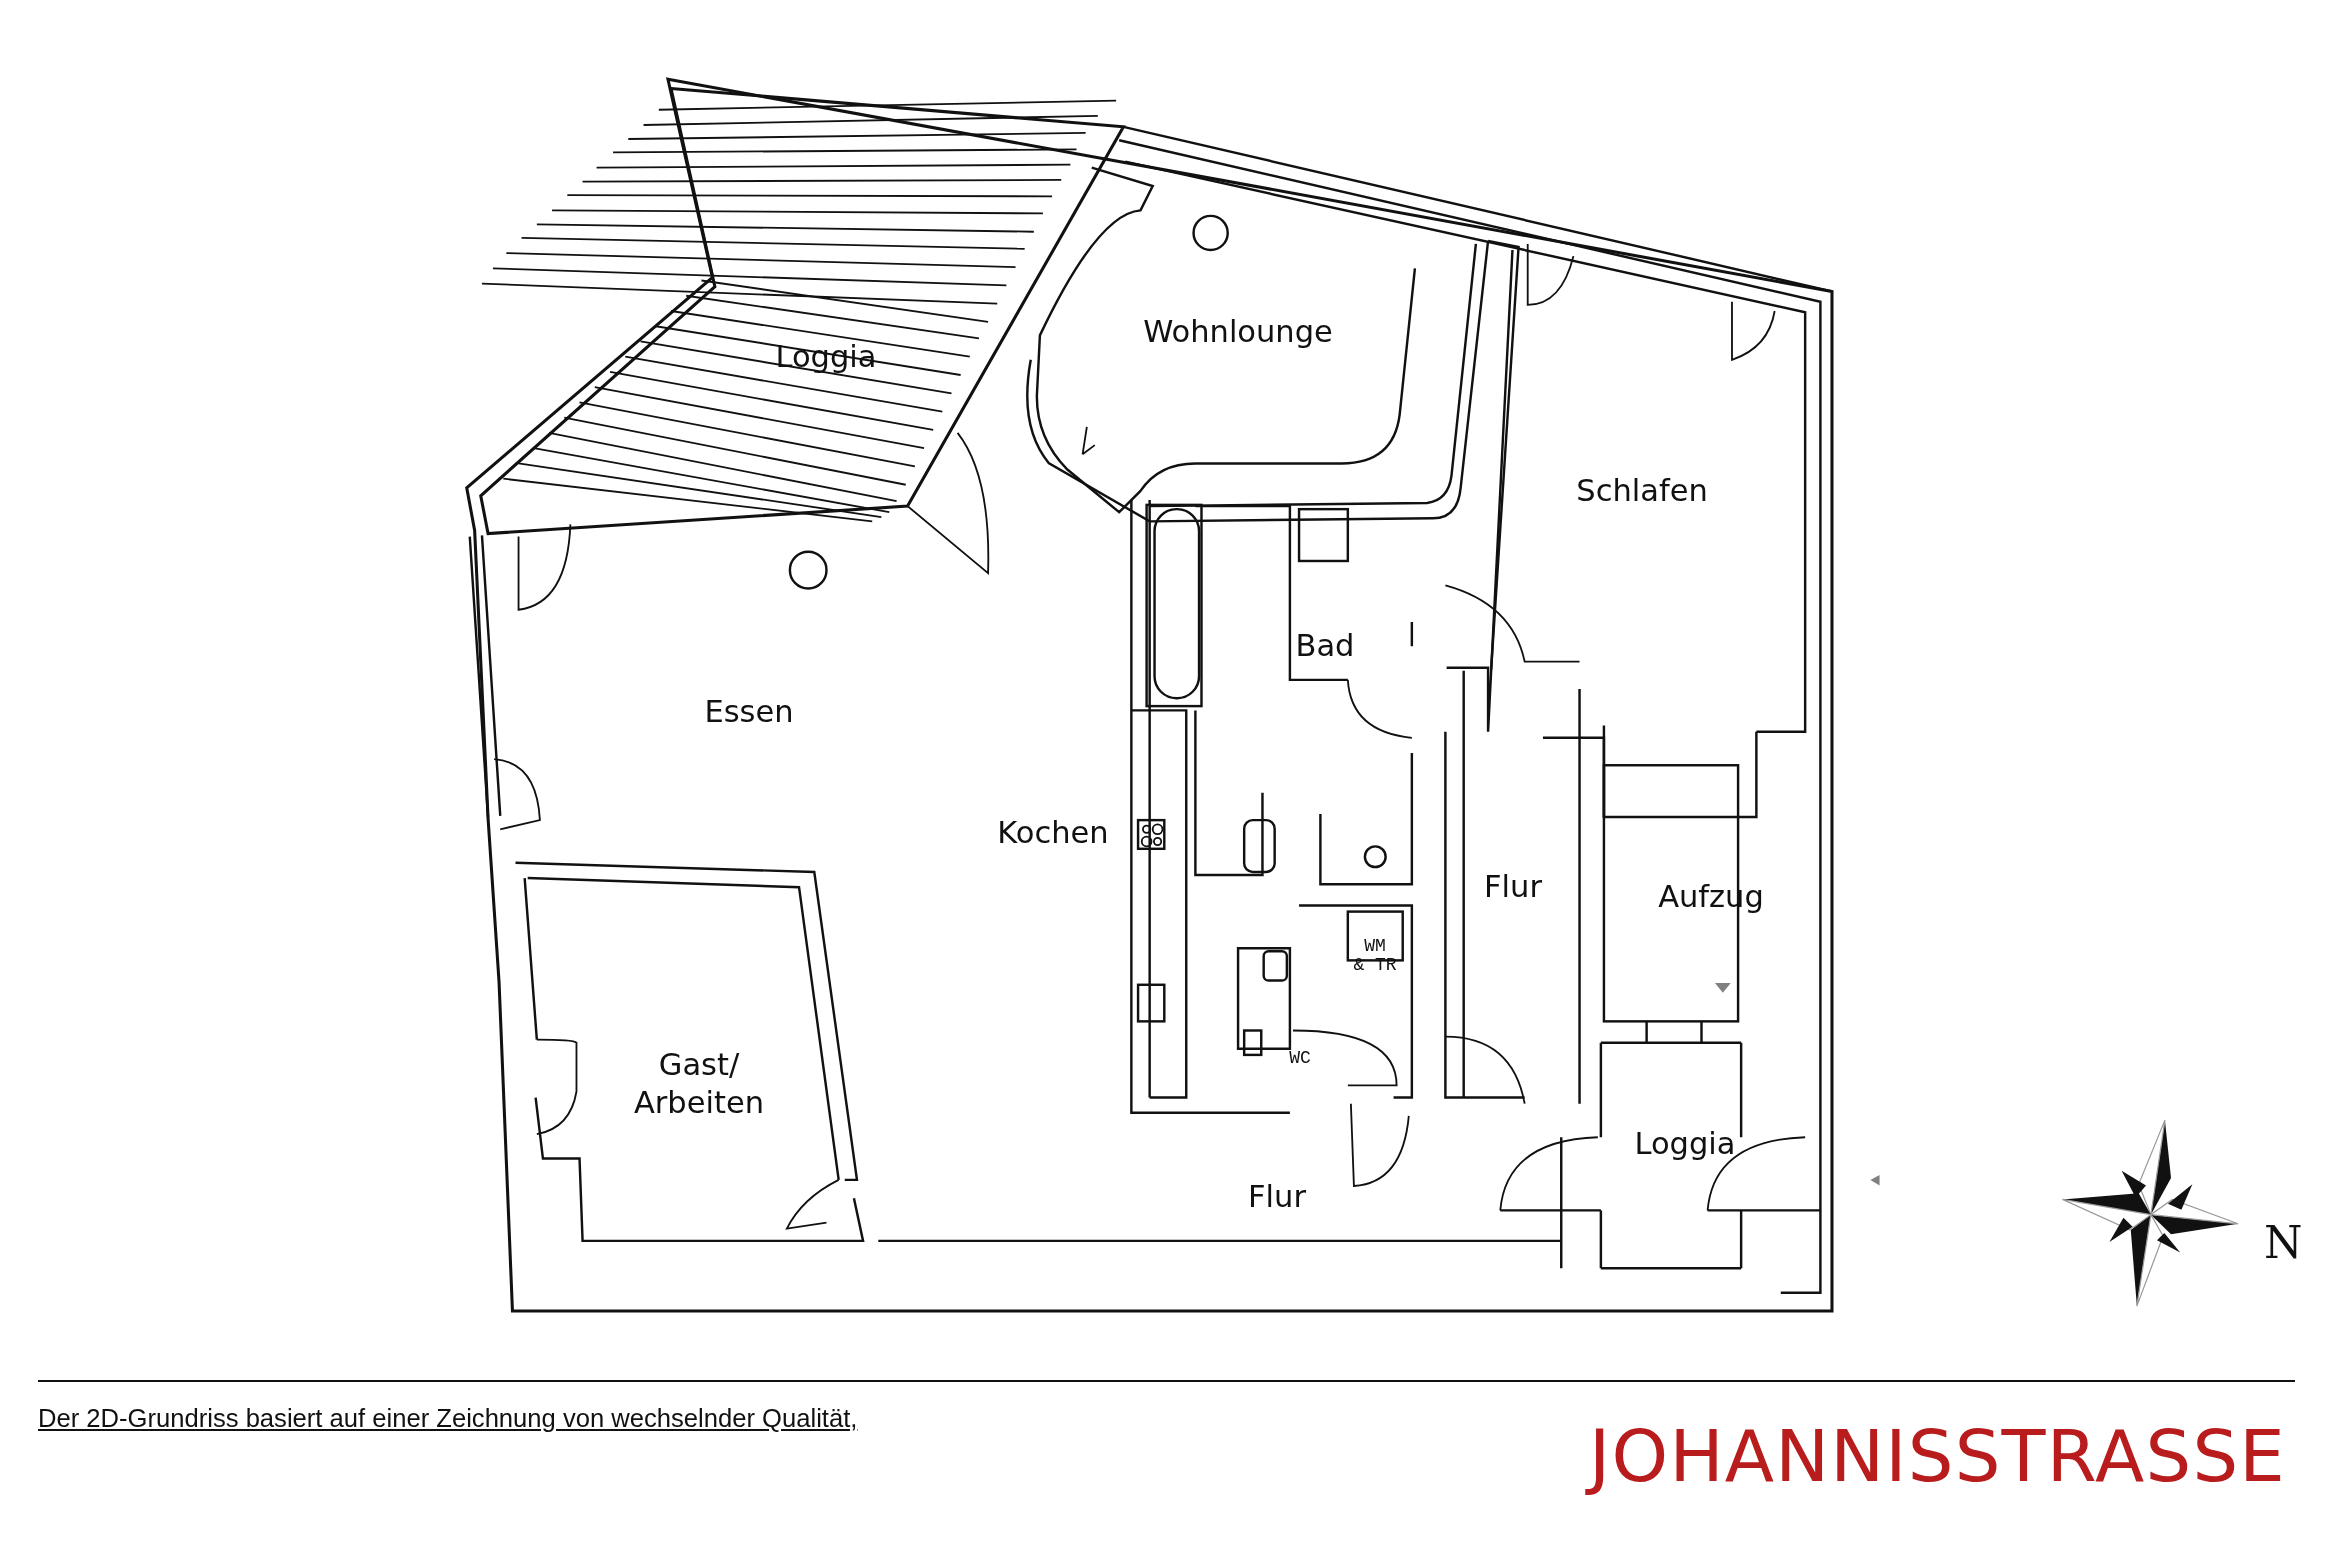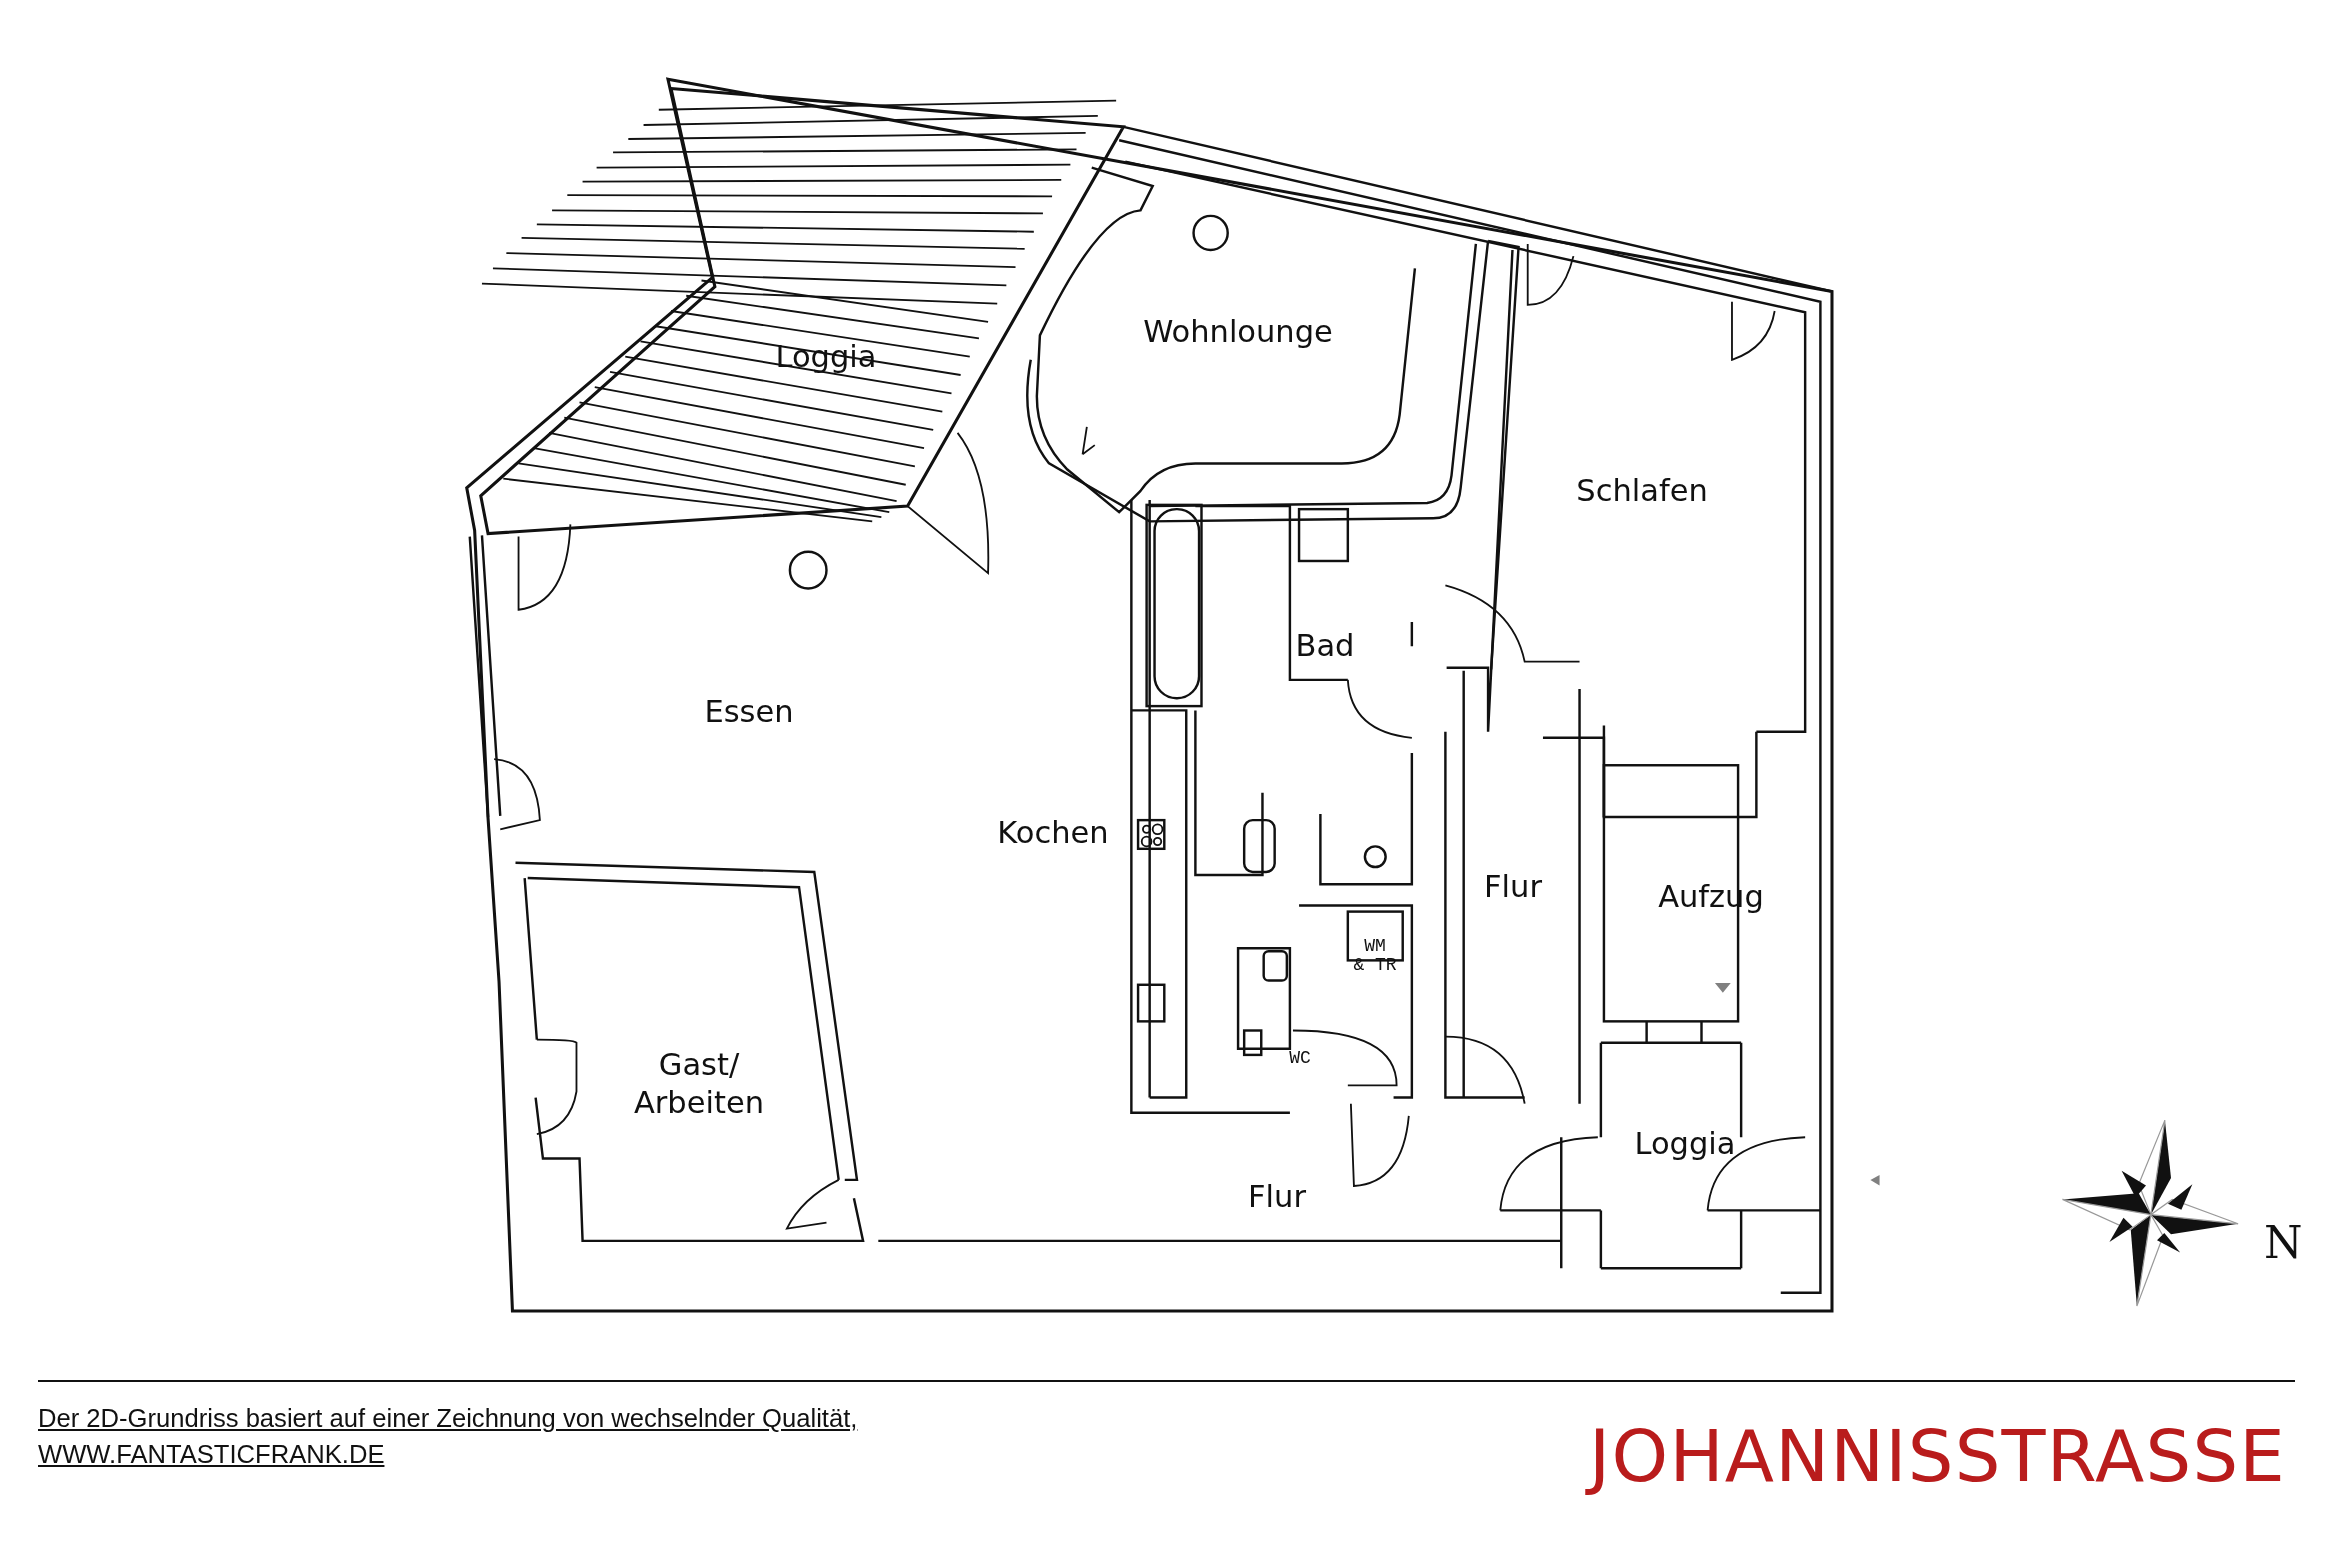--- a/index.html
+++ b/index.html
@@ -173,16 +173,15 @@
 <div class="room-label" style="left:671px;top:1084px;white-space:pre;margin-left:28px;">Gast/
 Arbeiten</div>
 <div class="room-label" style="left:1685px;top:1144px;">Loggia</div>
 <div class="room-label" style="left:1277px;top:1197px;">Flur</div>
 
 <div class="north">N</div>
 
 <div class="footer-rule"></div>
 <div class="disclaimer">
   <div>Der 2D-Grundriss basiert auf einer Zeichnung von wechselnder Qualität,</div>
-  <div>WWW.FANTASTICFRANK.DE</div>
 </div>
 <div class="street">JOHANNISSTRASSE</div>
 
 
 </body></html>

